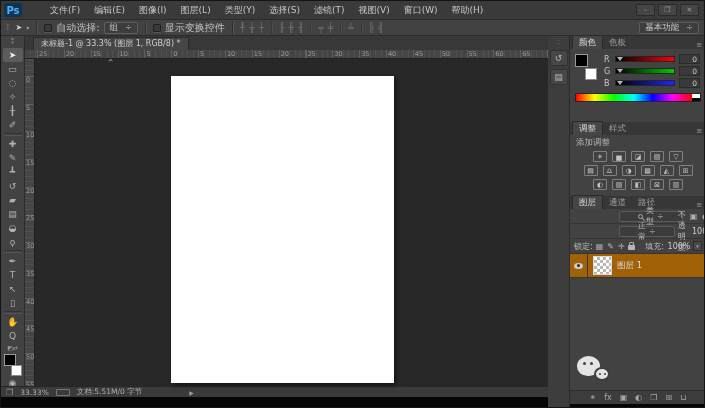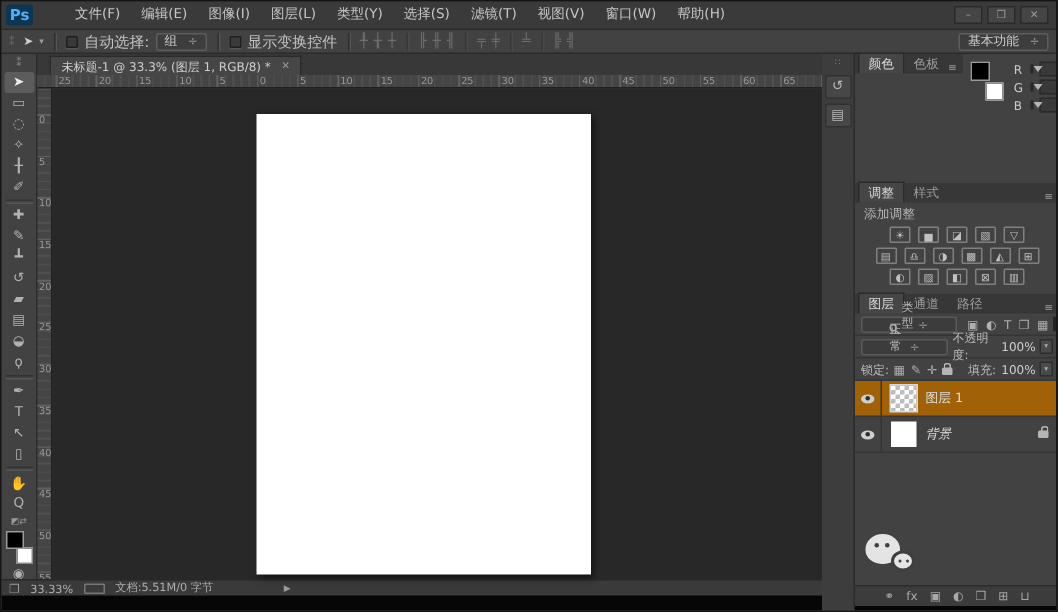--- a/index.html
+++ b/index.html
@@ -51,21 +51,21 @@
   .tool.divider { height:3px; width:18px; border-top:1px solid #333; border-bottom:1px solid #555; margin:1px 0; }
   .fgbg { width:20px; height:22px; position:relative; margin-top:2px; flex:0 0 auto; }
   .bg-sw { position:absolute; right:1px; bottom:0; width:11px; height:11px; background:#fff; border:1px solid #8a8a8a; }
   .fg-sw { position:absolute; left:1px; top:0; width:12px; height:12px; background:#000; border:1px solid #9a9a9a; }
   .mini-row { font-size:6px; color:#9a9a9a; height:9px; line-height:9px; }
 
   
   .doc-area { flex:1; display:flex; flex-direction:column; background:#282828; min-width:0; }
   .tab-bar { height:14px; flex:0 0 auto; background:#383838; display:flex; align-items:flex-end; padding-left:8px; }
   .doc-tab { height:13px; background:#464646; border:1px solid #2a2a2a; border-bottom:none;
-             display:flex; align-items:center; gap:7px; padding:0 7px; font-size:8px; color:#cecece; white-space:nowrap; }
+             display:flex; align-items:center; gap:7px; padding:0 7px; font-size:8px; color:#cecece; white-space:nowrap;flex-direction:column; }
   .tab-close { color:#9a9a9a; font-size:7px; }
   .h-ruler { height:9px; flex:0 0 auto; background:#454545; border-bottom:1px solid #202020;
              display:flex; padding-left:12px; font-size:6.5px; color:#9a9a9a; overflow:hidden;
              background-image:repeating-linear-gradient(to right,#606060 0 1px,transparent 1px 26.85px),
                               repeating-linear-gradient(to right,#505050 0 1px,transparent 1px 5.37px);
              background-position:12px 0; }
   .hr-cell { width:26.85px; flex:0 0 auto; padding-left:2px; line-height:9px; }
   .canvas-wrap { flex:1; display:flex; min-height:0; }
   .v-ruler { width:10px; flex:0 0 auto; background:#454545; border-right:1px solid #202020;
              padding-top:17px; display:flex; flex-direction:column; font-size:6.5px; color:#9a9a9a; overflow:hidden;
@@ -92,21 +92,21 @@
   .dock-btn { width:18px; height:16px; margin-top:3px; display:flex; align-items:center; justify-content:center;
               color:#b8b8b8; font-size:9px; background:#474747; border:1px solid #313131; border-radius:2px; }
 
   
   .panels-col { width:136px; flex:0 0 auto; display:flex; flex-direction:column; background:#424242; border-bottom:3px solid #060606; }
   .panel-tabs { height:13px; flex:0 0 auto; background:#373737; display:flex; align-items:flex-end; padding-left:2px; }
   .ptab { padding:1px 6px 0; font-size:8.5px; color:#9d9d9d; white-space:nowrap; }
   .ptab.active { background:#464646; color:#dadada; border:1px solid #2a2a2a; border-bottom:none; }
   .pmenu { margin-left:auto; margin-right:4px; color:#9a9a9a; font-size:7px; }
 
-  .color-panel { height:86px; flex:0 0 auto; display:flex; }
+  .color-panel { height:86px; flex:0 0 auto; display:flex; flex-direction:column; }
   .color-body { display:flex; gap:5px; padding:5px 6px 1px 5px; }
   .cswatches { width:24px; height:26px; position:relative; flex:0 0 auto; }
   .c-bg { position:absolute; right:2px; bottom:0; width:12px; height:12px; background:#fff; border:1px solid #8a8a8a; }
   .c-fg { position:absolute; left:0; top:0; width:13px; height:13px; background:#000; border:1px solid #9a9a9a; }
   .channels { flex:1; display:flex; flex-direction:column; gap:2px; }
   .ch-row { display:flex; align-items:center; gap:4px; height:10px; }
   .ch-label { width:7px; font-size:8px; color:#cacaca; }
   .ch-track { flex:1; height:6px; border:1px solid #262626; position:relative; }
   .ch-track::after { content:""; position:absolute; left:1px; bottom:-4px;
                      border:3px solid transparent; border-bottom:4px solid #b5b5b5; transform:translateY(-1px) rotate(180deg); }
@@ -122,22 +122,22 @@
 
   .adj-panel { height:74px; flex:0 0 auto; display:flex; flex-direction:column; }
   .adj-label { font-size:8.5px; color:#b5b5b5; padding:2px 0 2px 6px; }
   .adj-row { display:flex; justify-content:center; gap:5px; margin-bottom:3px; }
   .adj-icon { width:14px; height:11px; border:1px solid #808080; border-radius:1px; display:flex;
               align-items:center; justify-content:center; font-size:7px; color:#c2c2c2; }
 
   .layers-panel { flex:1; display:flex; flex-direction:column; min-height:0; }
   .lp-row { height:15px; flex:0 0 auto; display:flex; align-items:center; gap:3px; padding:0 4px;
             border-bottom:1px solid #353535; font-size:8px; color:#bdbdbd; }
-  .lf-dd { display:flex; align-items:flex-end; gap:3px; background:#3c3c3c; border:1px solid #5a5a5a;
-           border-radius:2px; height:11px; padding:0 18px; }
+  .lf-dd { display:flex; align-items:center; gap:3px; background:#3c3c3c; border:1px solid #5a5a5a;
+           border-radius:2px; height:11px; padding:0 18px;margin-left:45px; }
   .mag-icon { width:5px; height:5px; border:1px solid #aaa; border-radius:50%; position:relative; flex:0 0 auto; }
   .mag-icon::after { content:""; position:absolute; left:3px; top:4px; width:3px; height:1px;
                      background:#aaa; transform:rotate(45deg); }
   .lf-icons { display:flex; gap:5px; margin-left:4px; font-size:8px; color:#b0b0b0; }
   .lf-switch { margin-left:auto; width:5px; height:10px; background:linear-gradient(#a03a34,#4c1410);
                border:1px solid #222; border-radius:1px; }
   .blend-dd { width:62px; justify-content:space-between; }
   .pct-box { display:flex; align-items:center; gap:2px; }
   .pct-val { min-width:24px; text-align:center; color:#cecece; }
   .pct-btn { width:9px; height:10px; background:#4a4a4a; border:1px solid #2c2c2c; color:#aaa;
@@ -551,28 +551,20 @@
           </span>
         </div>
         <div class="layer-list">
           <div class="layer-row selected">
             <span class="eye-cell">
                 <span class="eye"></span>
               </span>
             <span class="thumb checker"></span>
             <span class="lname">图层 1</span>
           </div>
-          <div class="layer-row">
-            <span class="eye-cell">
-                <span class="eye"></span>
-              </span>
-            <span class="thumb white"></span>
-            <span class="lname italic">背景</span>
-            <span class="lock-cell"><span class="padlock"></span></span>
-          </div>
           <div class="watermark">
             <span class="wm-logo">
               <span class="wm-big"></span>
               <span class="wm-small"></span>
             </span>
           </div>
         </div>
         <div class="lp-bottom">
 
         <span>⚭</span>

